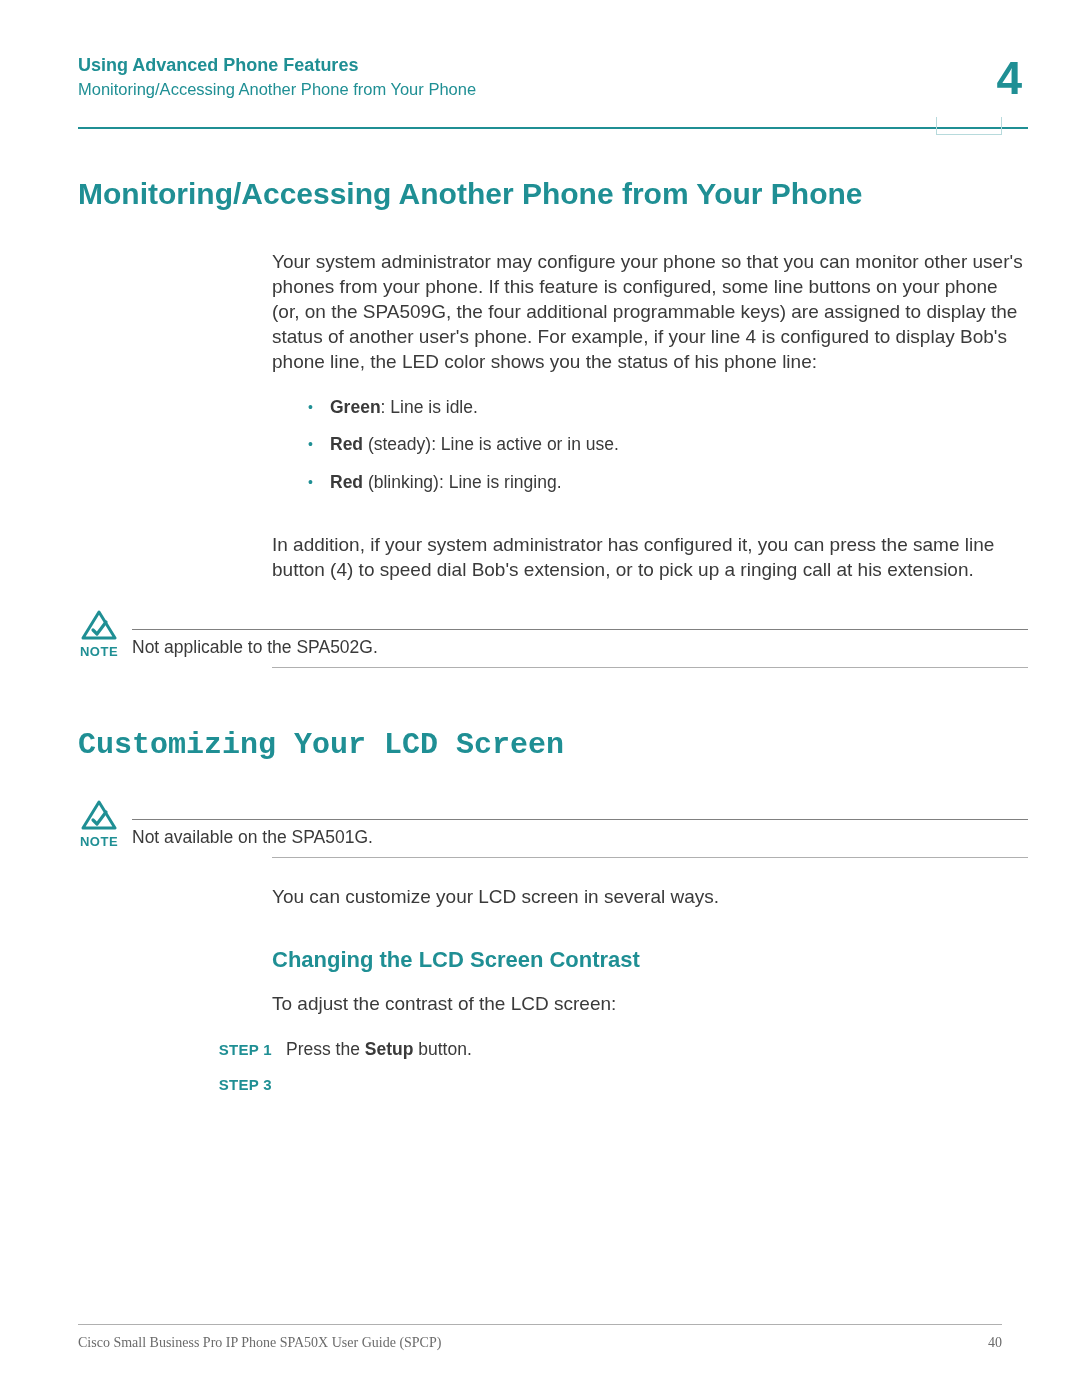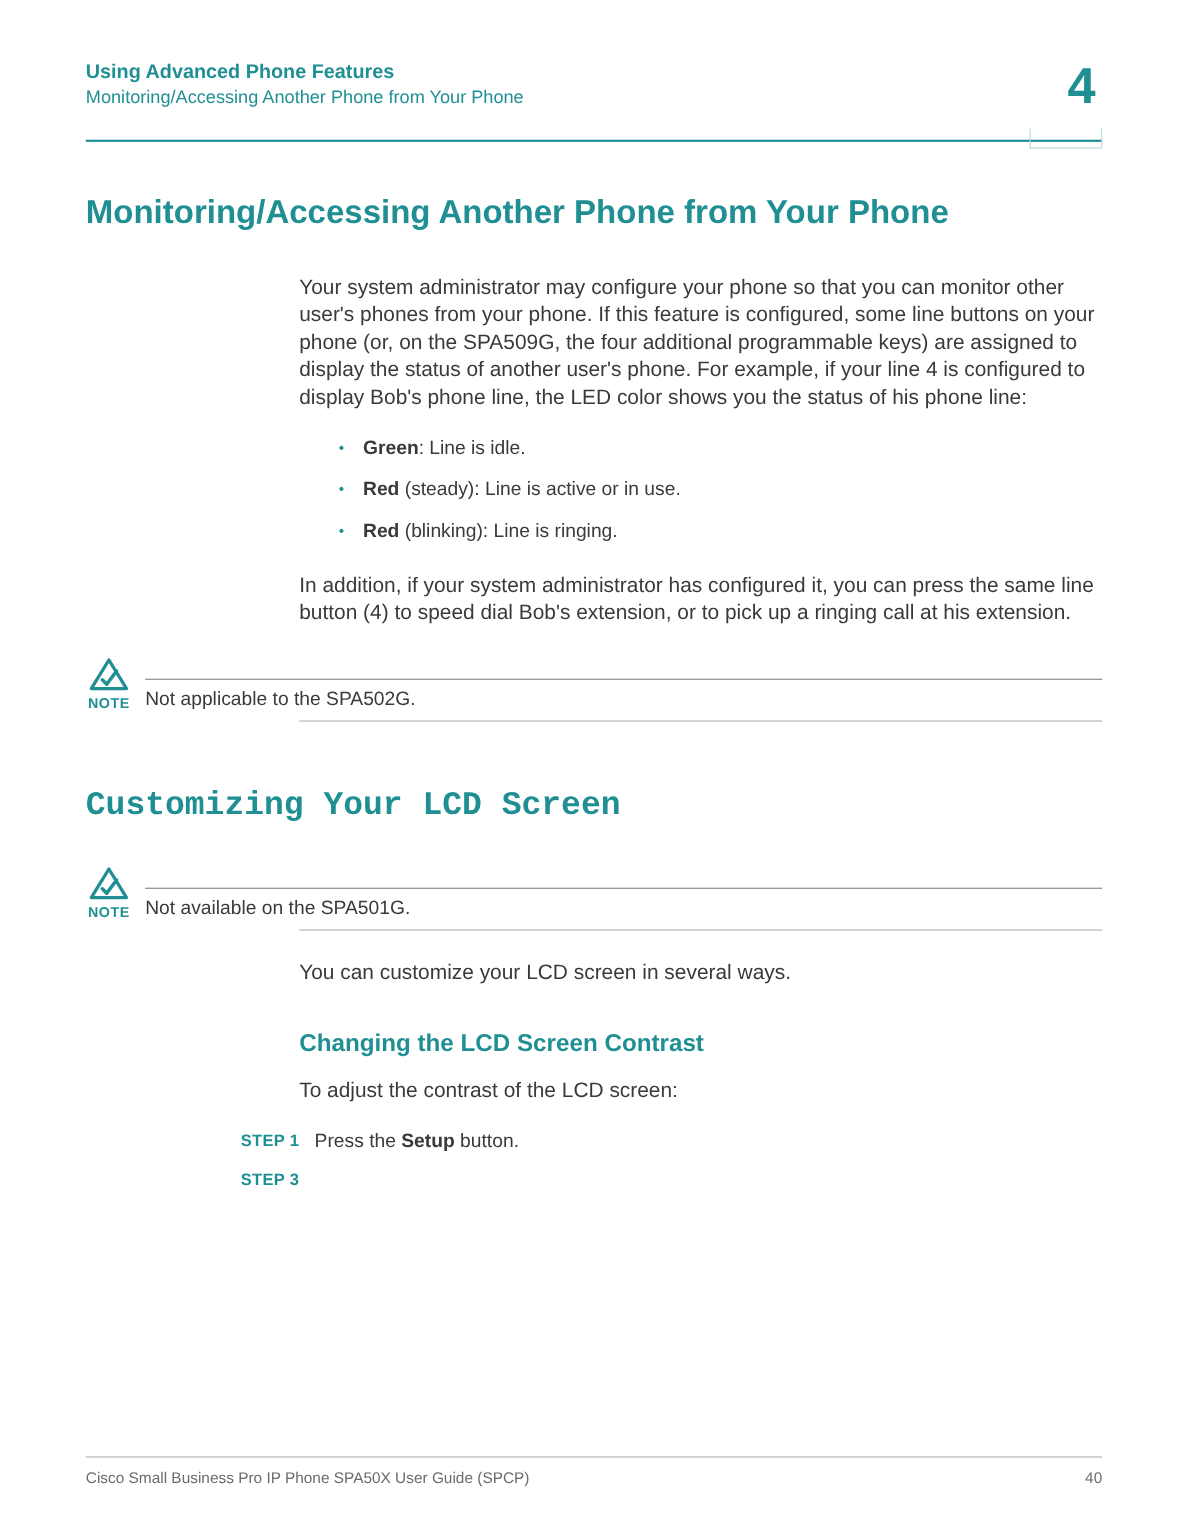--- a/index.html
+++ b/index.html
@@ -7,21 +7,21 @@
     padding: 0;
     background: #ffffff;
     font-family: Arial, Helvetica, sans-serif;
     color: #3a3a3a;
   }
   .page {
     width: 1080px;
     height: 1397px;
     position: relative;
     box-sizing: border-box;
-    padding: 55px 78px 40px 78px;
+    padding: 55px 52px 40px 78px;
   }
   .header-row {
     display: flex;
     justify-content: space-between;
     align-items: flex-start;
   }
   .hdr-left {
     flex: 1;
   }
   .hdr-chapter {
@@ -69,21 +69,21 @@
   }
   p.body {
     font-size: 19px;
     line-height: 1.32;
     margin: 0 0 22px 0;
     color: #3a3a3a;
   }
   ul.bullets {
     list-style: none;
     padding: 0 0 0 36px;
-    margin: 0 0 26px 0;
+    margin: 0 0 38px 0;
   }
   ul.bullets li {
     position: relative;
     font-size: 17.5px;
     line-height: 1.32;
     margin-bottom: 14px;
     padding-left: 22px;
   }
   ul.bullets li::before {
     content: "•";
@@ -154,20 +154,21 @@
     text-align: right;
     padding-right: 14px;
     letter-spacing: 0.3px;
   }
   .step-text { flex: 1; }
   .footer {
     position: absolute;
     left: 78px;
     right: 78px;
     bottom: 46px;
+    font-family: Liberation Serif, serif;
   }
   .footer-rule {
     border: none;
     border-top: 1px solid #b0b0b0;
     margin: 0 0 10px 0;
   }
   .footer-row {
     display: flex;
     justify-content: space-between;
     font-size: 14px;

